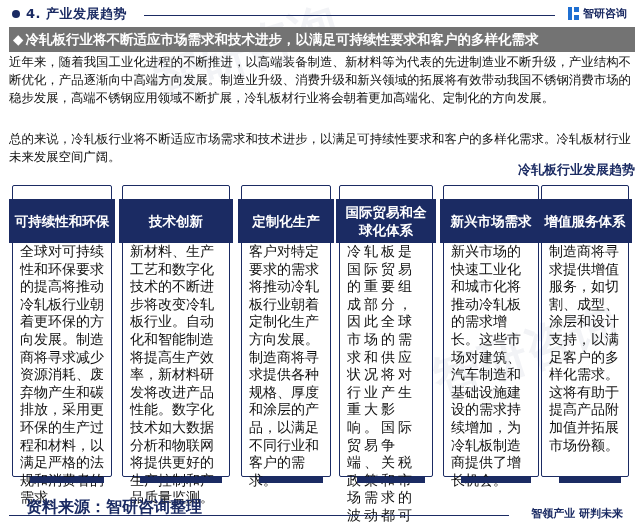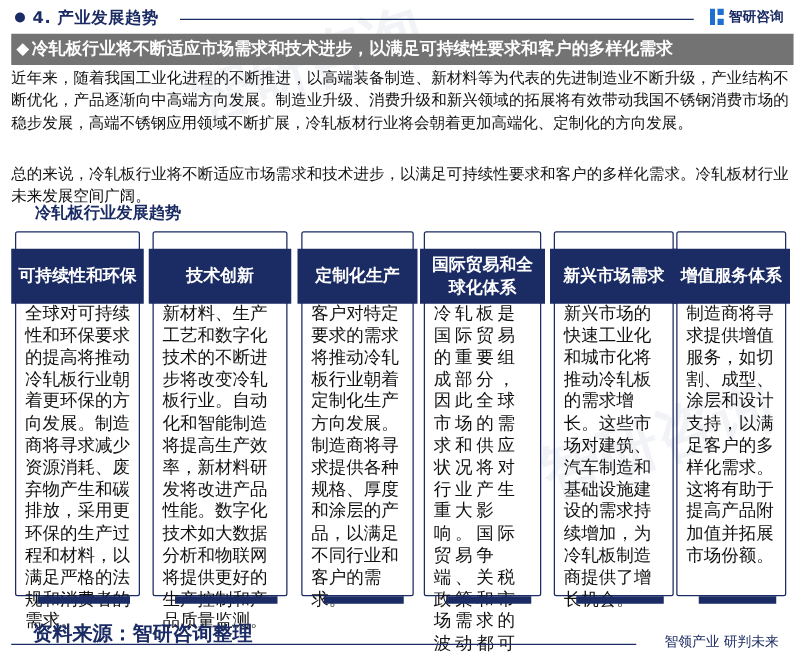--- a/index.html
+++ b/index.html
@@ -19,32 +19,32 @@
   .brand-icon { width: 11px; height: 13px; position: relative; }
   .brand-icon span { position: absolute; background: #1f6fd1; }
   .brand-name { font-size: 11px; font-weight: bold; color: #1b2b63; }
   
   .banner { position: absolute; left: 9px; top: 27px; width: 626px; height: 25px; background: #737373; color: #fff; font-size: 13.5px; font-weight: bold; line-height: 25px; padding-left: 4px; white-space: nowrap; overflow: hidden; }
   .diamond { display: inline-block; color: #fff; margin-right: 2px; }
   
   .para { position: absolute; left: 9px; width: 622px; font-size: 12.4px; line-height: 18px; color: #111; text-align: justify; }
   .p1 { top: 53px; }
   .p2 { top: 130px; }
-  .chart-title { position: absolute; left: 0; width: 635px; top: 161px; text-align: left; font-size: 13px; font-weight: bold; color: #1b2b63; padding-left: 28px; }
+  .chart-title { position: absolute; left: 0; width: 635px; top: 161px; text-align: right; font-size: 13px; font-weight: bold; color: #1b2b63; padding-left: 28px; }
   
   .col { position: absolute; top: 185px; height: 292px; }
   .col-frame { position: absolute; left: 0; right: 0; top: 0; bottom: 0; border: 1.5px solid #1b2b63; border-radius: 2px; }
   .col-head { position: absolute; left: -3px; right: -3px; top: 14px; height: 44px; background: #1b2b63; color: #fff; font-weight: bold; font-size: 13.5px; line-height: 18px; display: flex; align-items: center; justify-content: center; text-align: center; padding: 0 4px; }
   .col-body { position: absolute; left: 8px; right: 6px; top: 58px; font-size: 14px; line-height: 17.6px; color: #111; word-break: break-all; }
   .col-shadow { position: absolute; left: 18px; right: 8px; bottom: -6px; height: 6px; background: #1b2b63; }
   .spaced { letter-spacing: 3px; }
   
   .source { position: absolute; left: 26px; top: 497px; font-size: 16px; font-weight: bold; color: #1b2b63; }
   .footer-line { position: absolute; left: 9px; top: 515px; width: 500px; height: 1px; background: #1b2b63; }
-  .slogan { position: absolute; right: 12px; top: 506px; font-size: 11px; font-weight: normal; color: #1b2b63; }
+  .slogan { position: absolute; right: 12px; top: 506px; font-size: 11px; font-weight: bold; color: #1b2b63; }
   .watermark { position: absolute; color: rgba(27,43,99,0.06); font-size: 48px; font-weight: bold; transform: rotate(-18deg); pointer-events: none; }
 </style>
 </head>
 <body>
 
 <div class="watermark" style="left:150px;top:20px;">智研咨询</div>
 <div class="watermark" style="left:430px;top:320px;">智研咨询</div>
 
 <div class="top-header">
   <div class="section-dot"></div>

